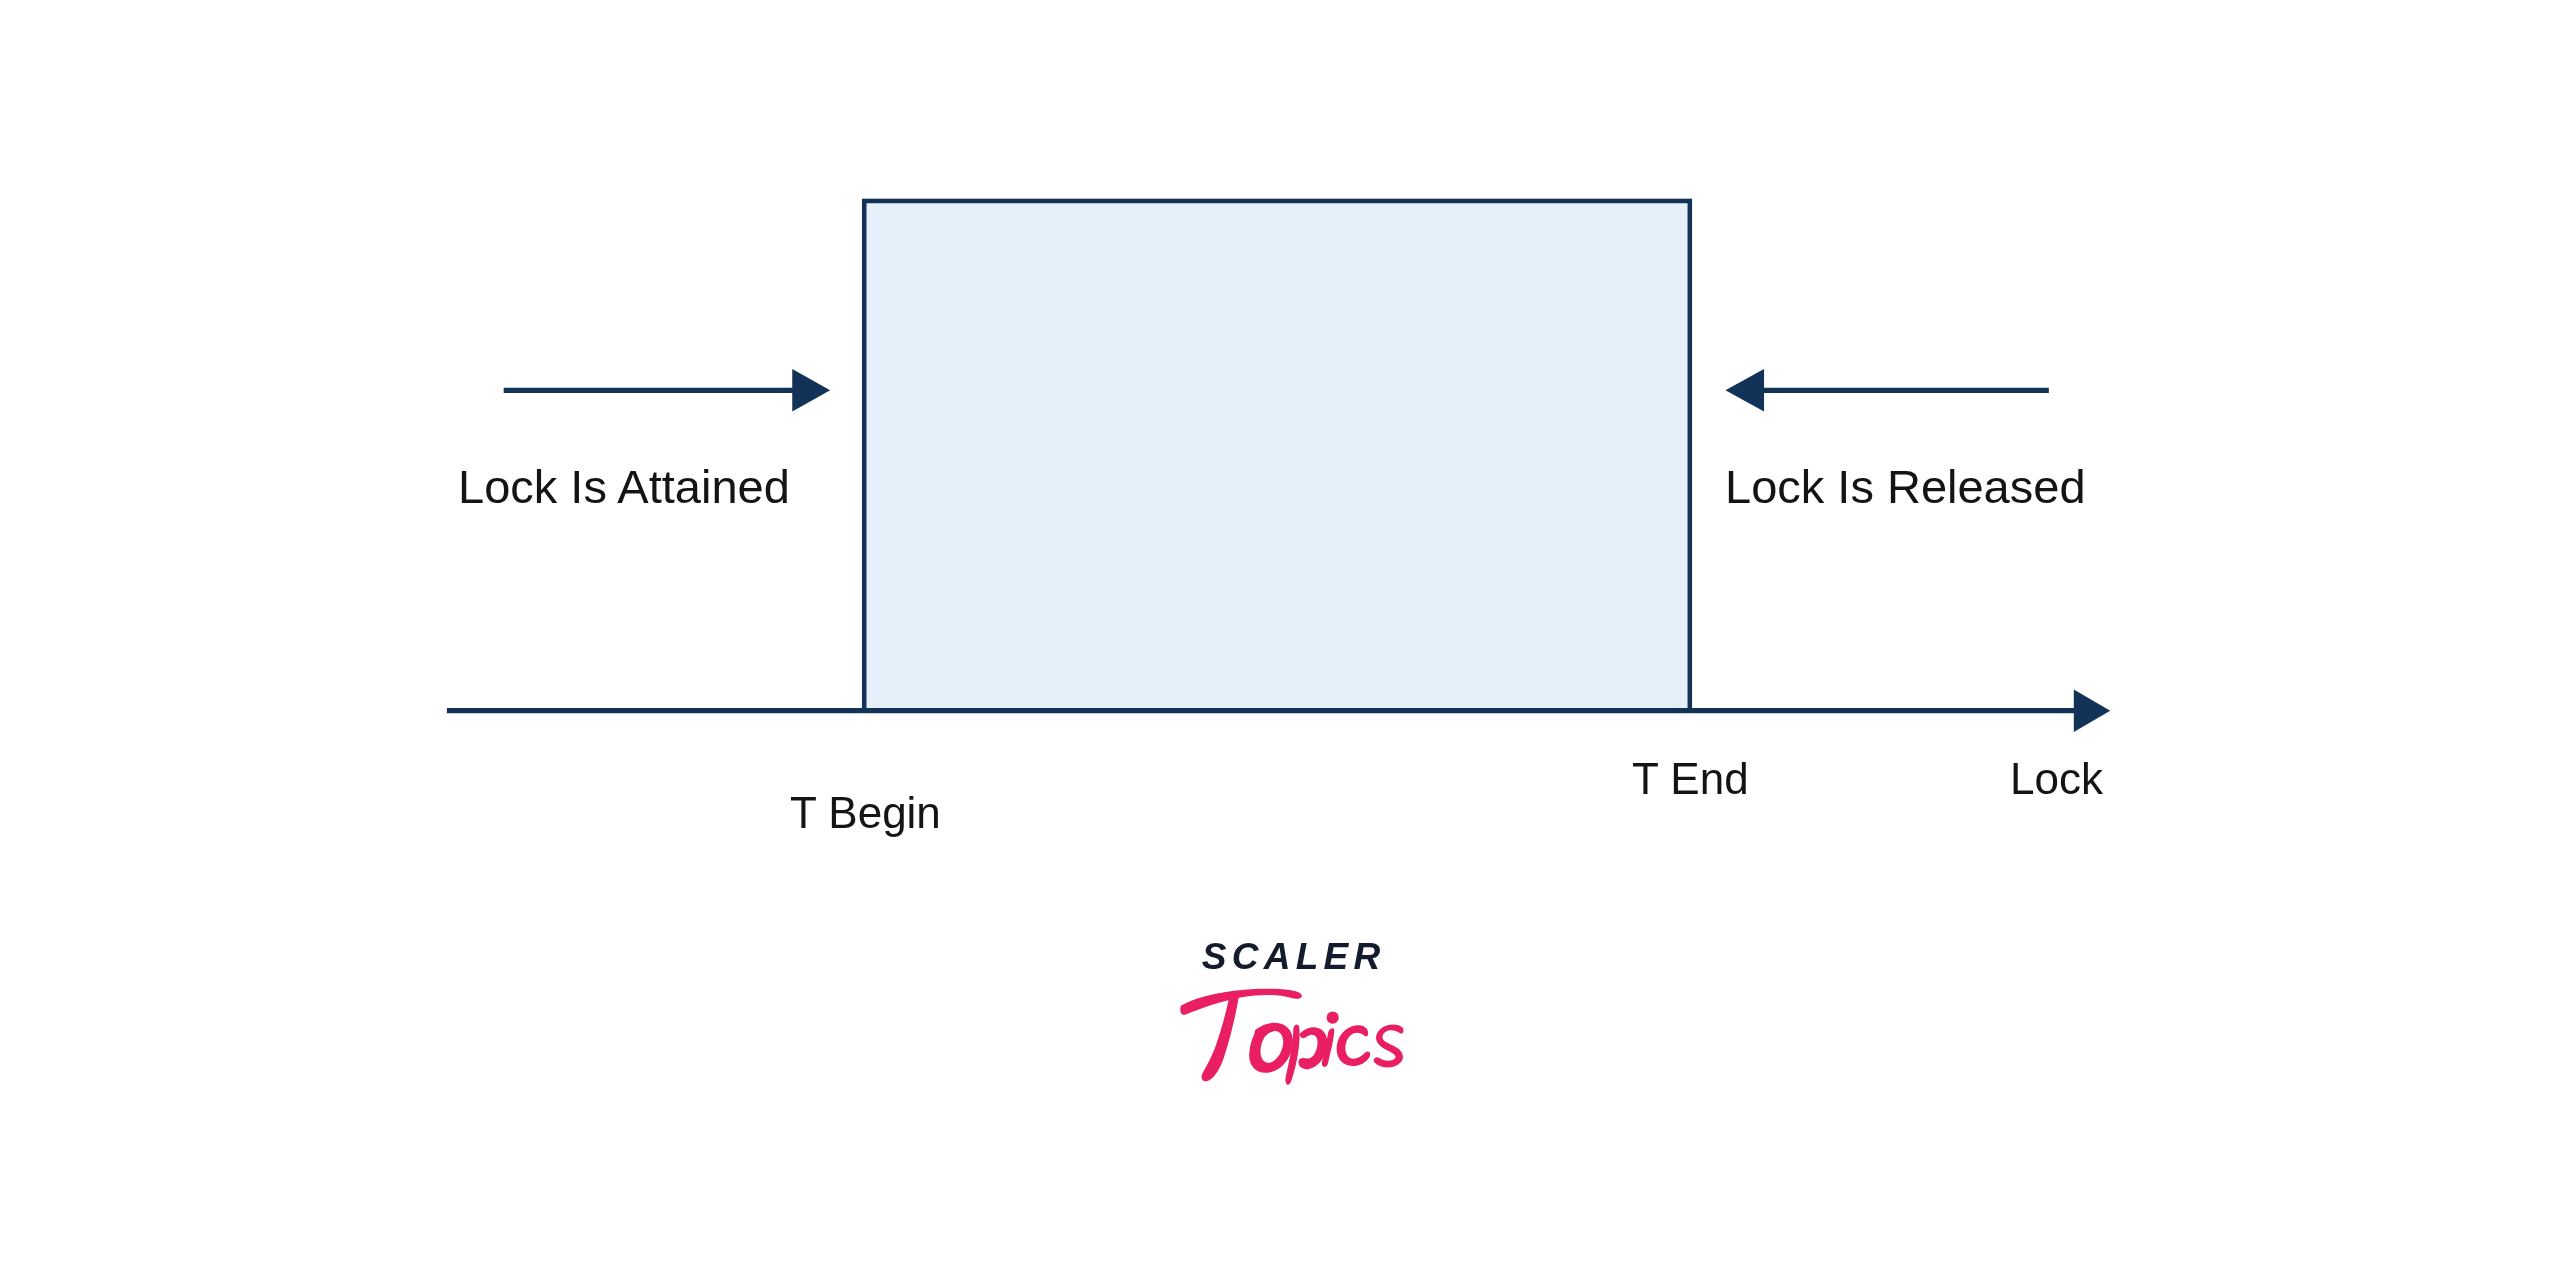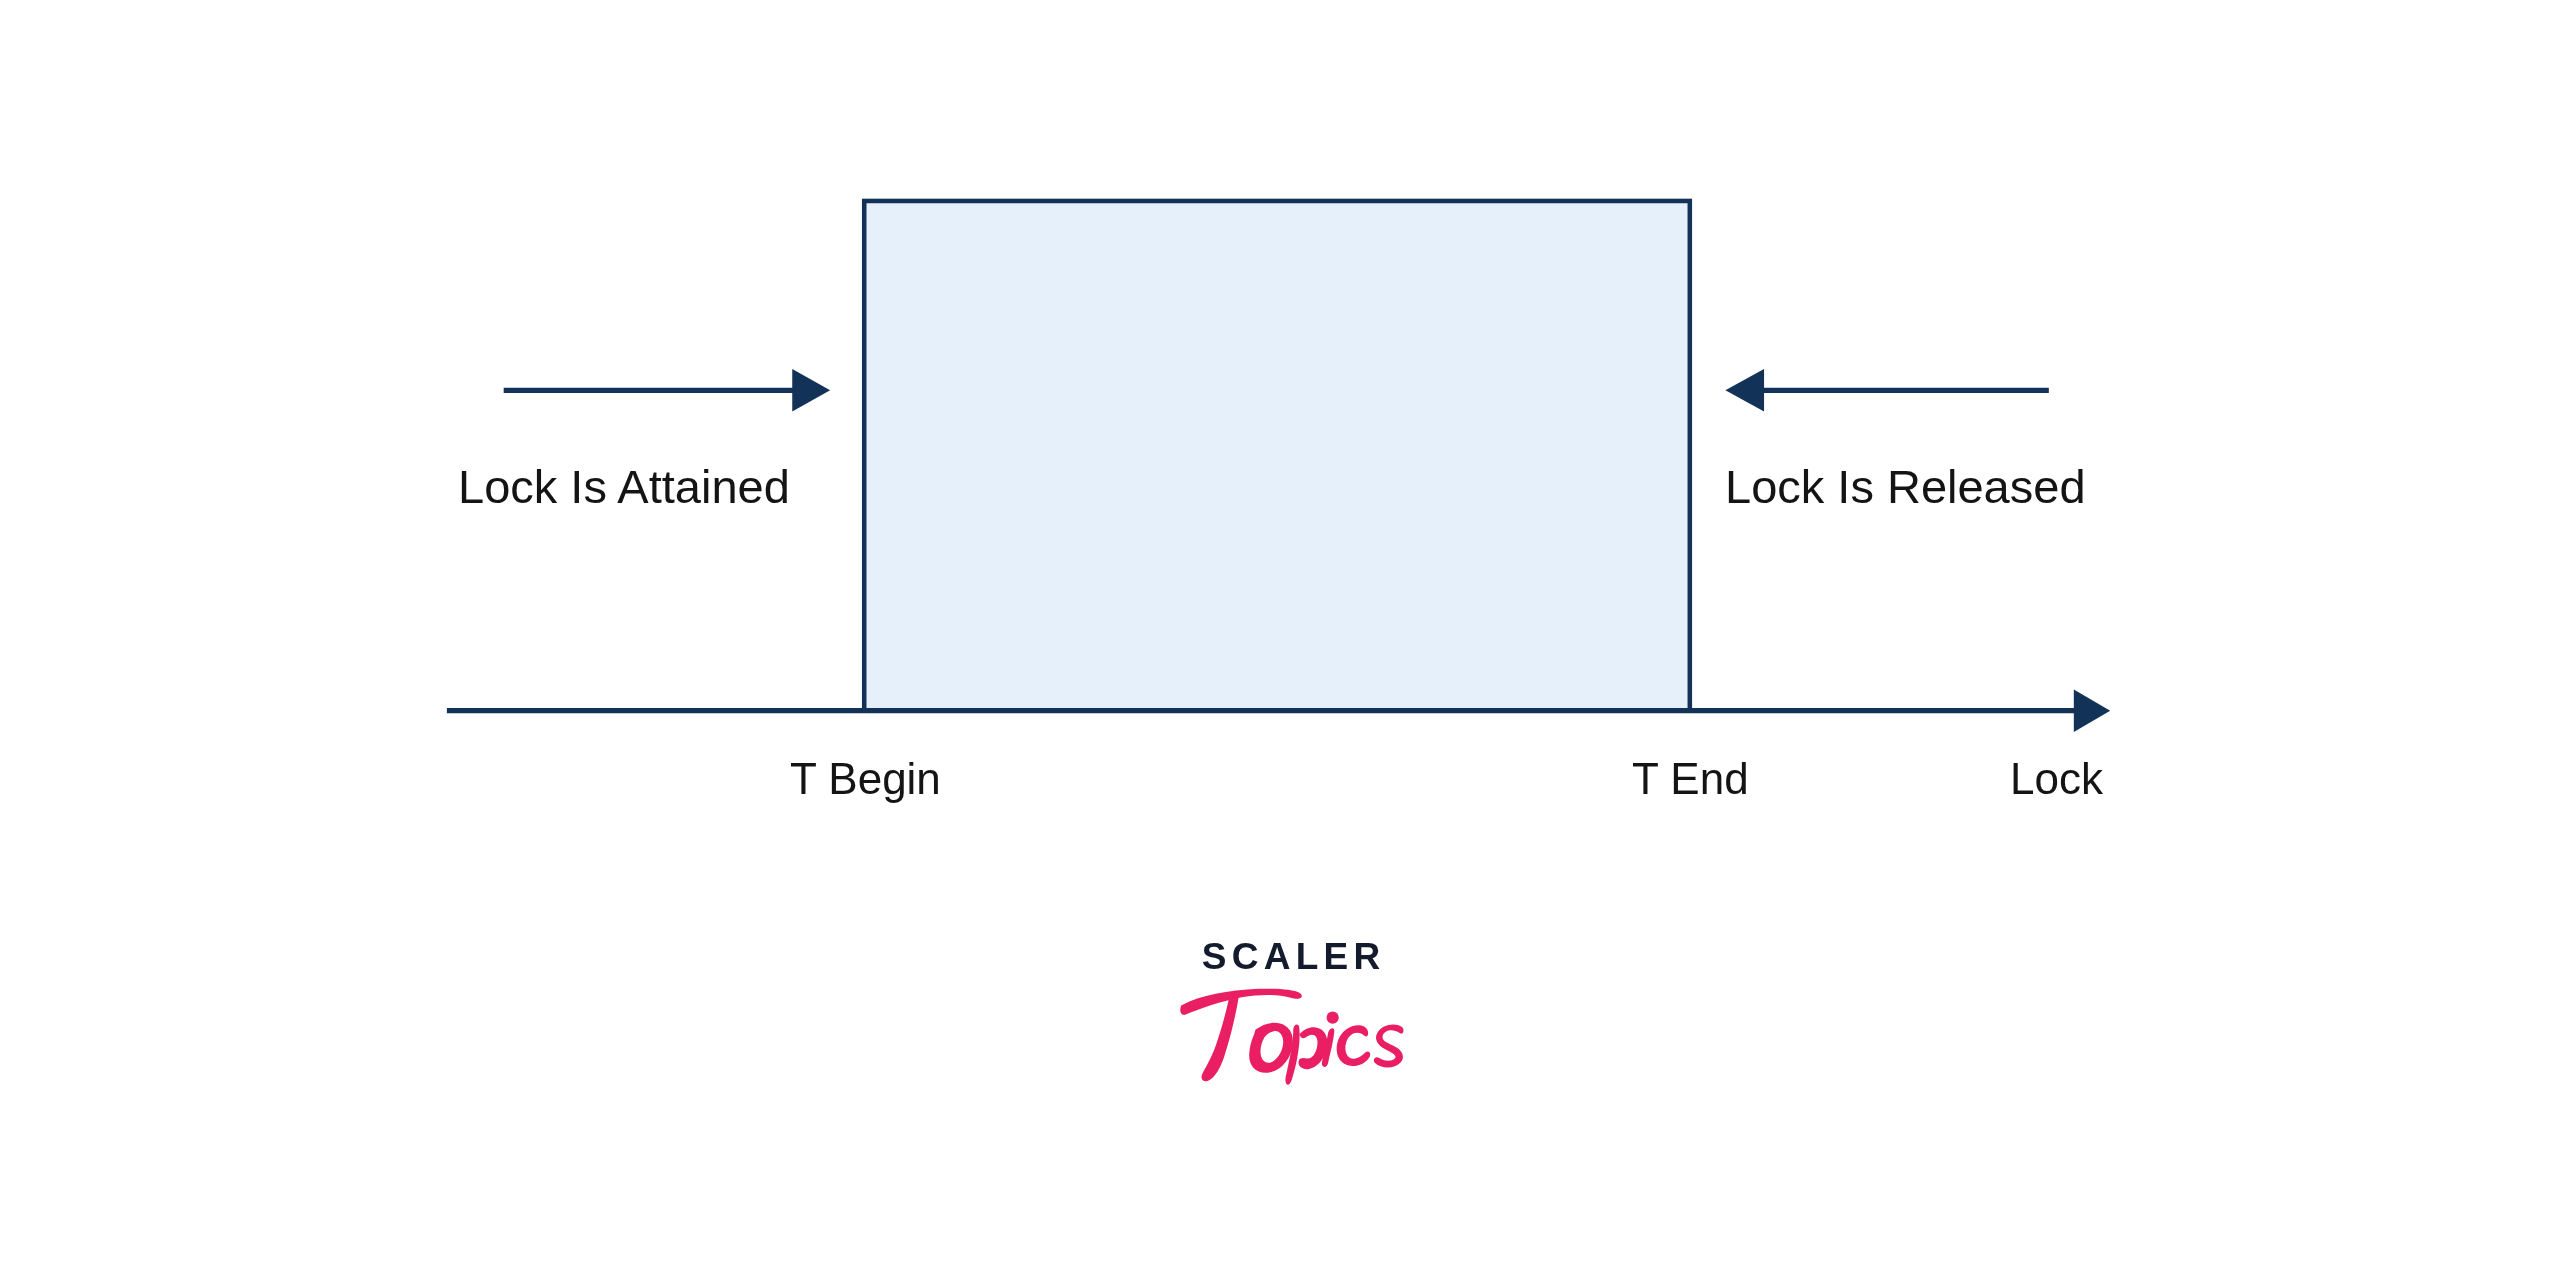--- a/index.html
+++ b/index.html
@@ -41,20 +41,21 @@
     font-size: 44px;
     font-weight: 400;
   }
   #logo {
     position: absolute;
     left: 1166px;
     top: 938px;
     width: 250px;
     height: 205px;
     text-align: center;
+    font-style: italic;
   }
   #logo-wordmark {
     font-family: "Liberation Sans", sans-serif;
     font-weight: 700;
     font-size: 37px;
     letter-spacing: 5.3px;
     color: #141b2d;
     line-height: 1;
     display: block;
     padding-left: 5.3px;
@@ -81,21 +82,21 @@
     <polygon points="1046,487 1046,543 1096,515" fill="#123258"></polygon>
 
     <line x1="2705" y1="515" x2="2320" y2="515" stroke="#123258" stroke-width="7" stroke-linecap="butt"></line>
     <polygon points="2329,487 2329,543 2278,515" fill="#123258"></polygon>
   </svg>
 
   <div class="diagram-label phase-label" style="left:1725px; top:463px;">Lock Is Released</div>
 
   <div class="diagram-label phase-label" style="left:458px; top:463px;">Lock Is Attained</div>
 
-  <div class="diagram-label axis-label" style="left:790px; top:757px;">T Begin</div>
+  <div class="diagram-label axis-label" style="left:790px; top:791px;">T Begin</div>
 
   <div class="diagram-label axis-label" style="left:1632px; top:757px;">T End</div>
 
   <div class="diagram-label axis-label" style="left:2010px; top:757px;">Lock</div>
 
   <div id="logo">
     <span id="logo-wordmark">SCALER</span>
     <svg id="logo-script" viewBox="0 0 330 150" width="250" height="114" xmlns="http://www.w3.org/2000/svg">
       <g fill="#e91e63">
 

